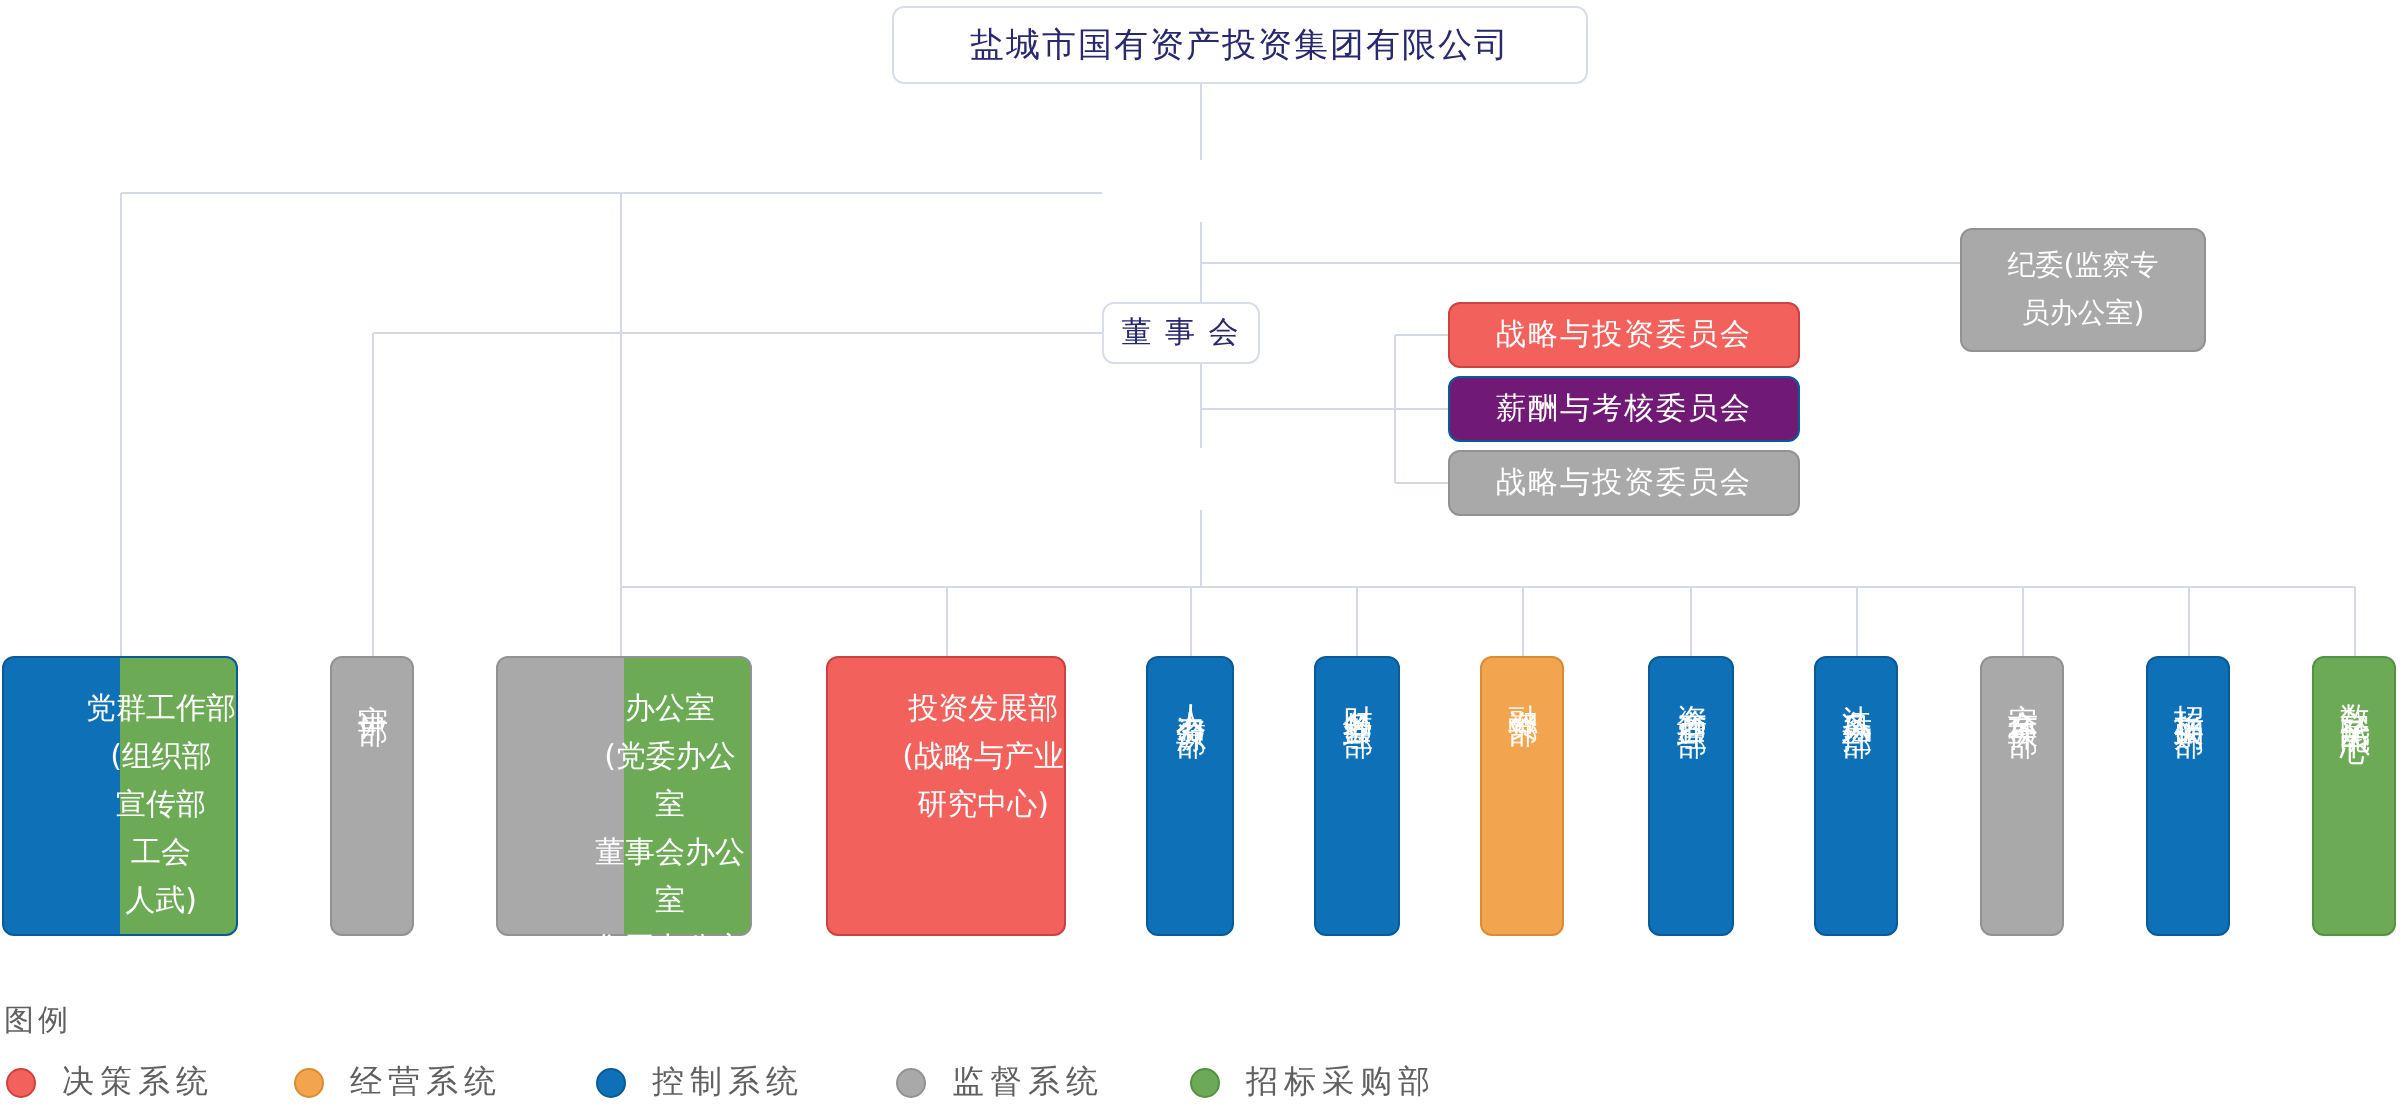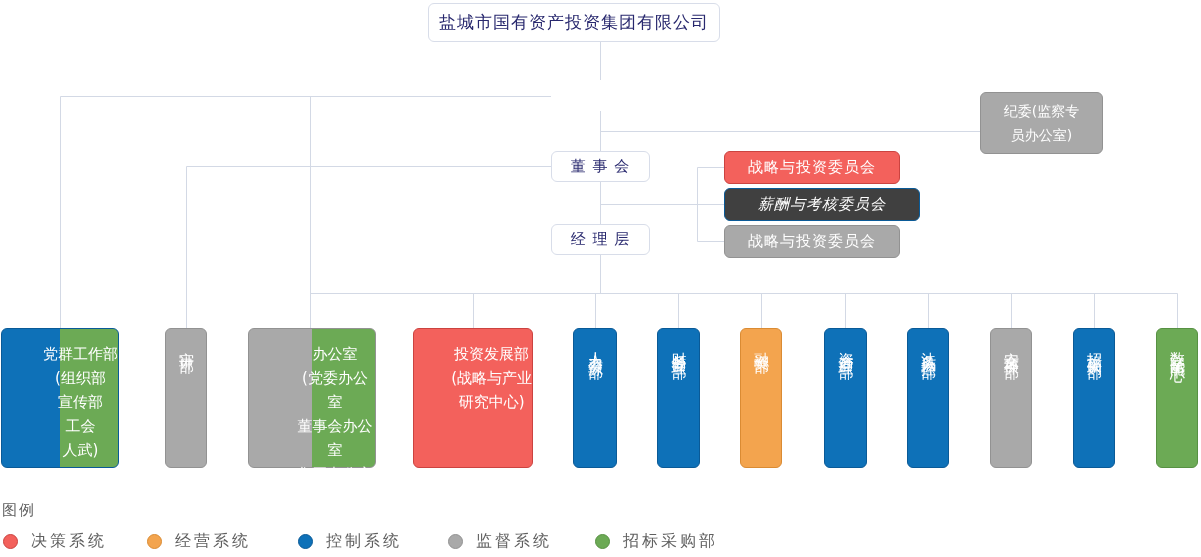--- a/index.html
+++ b/index.html
@@ -45,35 +45,34 @@
       M595.5 293.5 V328
       M678.5 293.5 V328
       M761.5 293.5 V328
       M845.5 293.5 V328
       M928.5 293.5 V328
       M1011.5 293.5 V328
       M1094.5 293.5 V328
       M1177.5 293.5 V328"></path>
   </svg>
 
-  <div class="node white-node root-node" style="left:428px;top:3px;width:292px;height:39px">盐城市国有资产投资集团有限公司</div>
+  <div class="node white-node root-node" style="left:446px;top:3px;width:348px;height:39px">盐城市国有资产投资集团有限公司</div>
 
 
-  <div class="node white-node gov-node" style="left:551px;top:151px;width:99px;height:31px">董 事 会</div>
+  <div class="node white-node gov-node" style="left:551px;top:151px;width:79px;height:31px">董 事 会</div>
 
-  <div class="node white-node gov-node" style="left:551px;top:224px;width:99px;height:31px">经 理 层</div>
 
-  <div class="node colored jiwei" style="left: 980px; top: 92px; width: 123px; height: 62px; background: rgb(169, 169, 169); border-color: rgb(146, 146, 146);">
+  <div class="node colored jiwei" style="left: 980px; top: 114px; width: 123px; height: 62px; background: rgb(169, 169, 169); border-color: rgb(146, 146, 146);">
     <span class="htext">纪委(监察专
 员办公室)</span>
   </div>
 
   <div class="node colored committee" style="left: 724px; top: 151px; width: 176px; height: 33px; background: rgb(243, 97, 92); border-color: rgb(203, 67, 64);">战略与投资委员会</div>
 
-  <div class="node colored committee" style="left: 724px; top: 188px; width: 196px; height: 33px; background: #404040; border-color: rgb(10, 90, 151); font-style: italic;">薪酬与考核委员会</div>
+  <div class="node colored committee" style="left: 724px; top: 188px; width: 176px; height: 33px; background: #701a75; border-color: rgb(10, 90, 151);">薪酬与考核委员会</div>
 
   <div class="node colored committee" style="left: 724px; top: 225px; width: 176px; height: 33px; background: rgb(169, 169, 169); border-color: rgb(146, 146, 146);">战略与投资委员会</div>
 
   <div class="node colored dept wide" style="left: 1px; top: 328px; width: 118px; height: 140px; background: linear-gradient(90deg, rgb(14, 113, 184) 0px, rgb(14, 113, 184) 50%, rgb(108, 170, 85) 50%, rgb(108, 170, 85) 100%); border-color: rgb(10, 90, 151);">
     <span class="htext">党群工作部
 (组织部
 宣传部
 工会
 人武)</span>
   </div>

